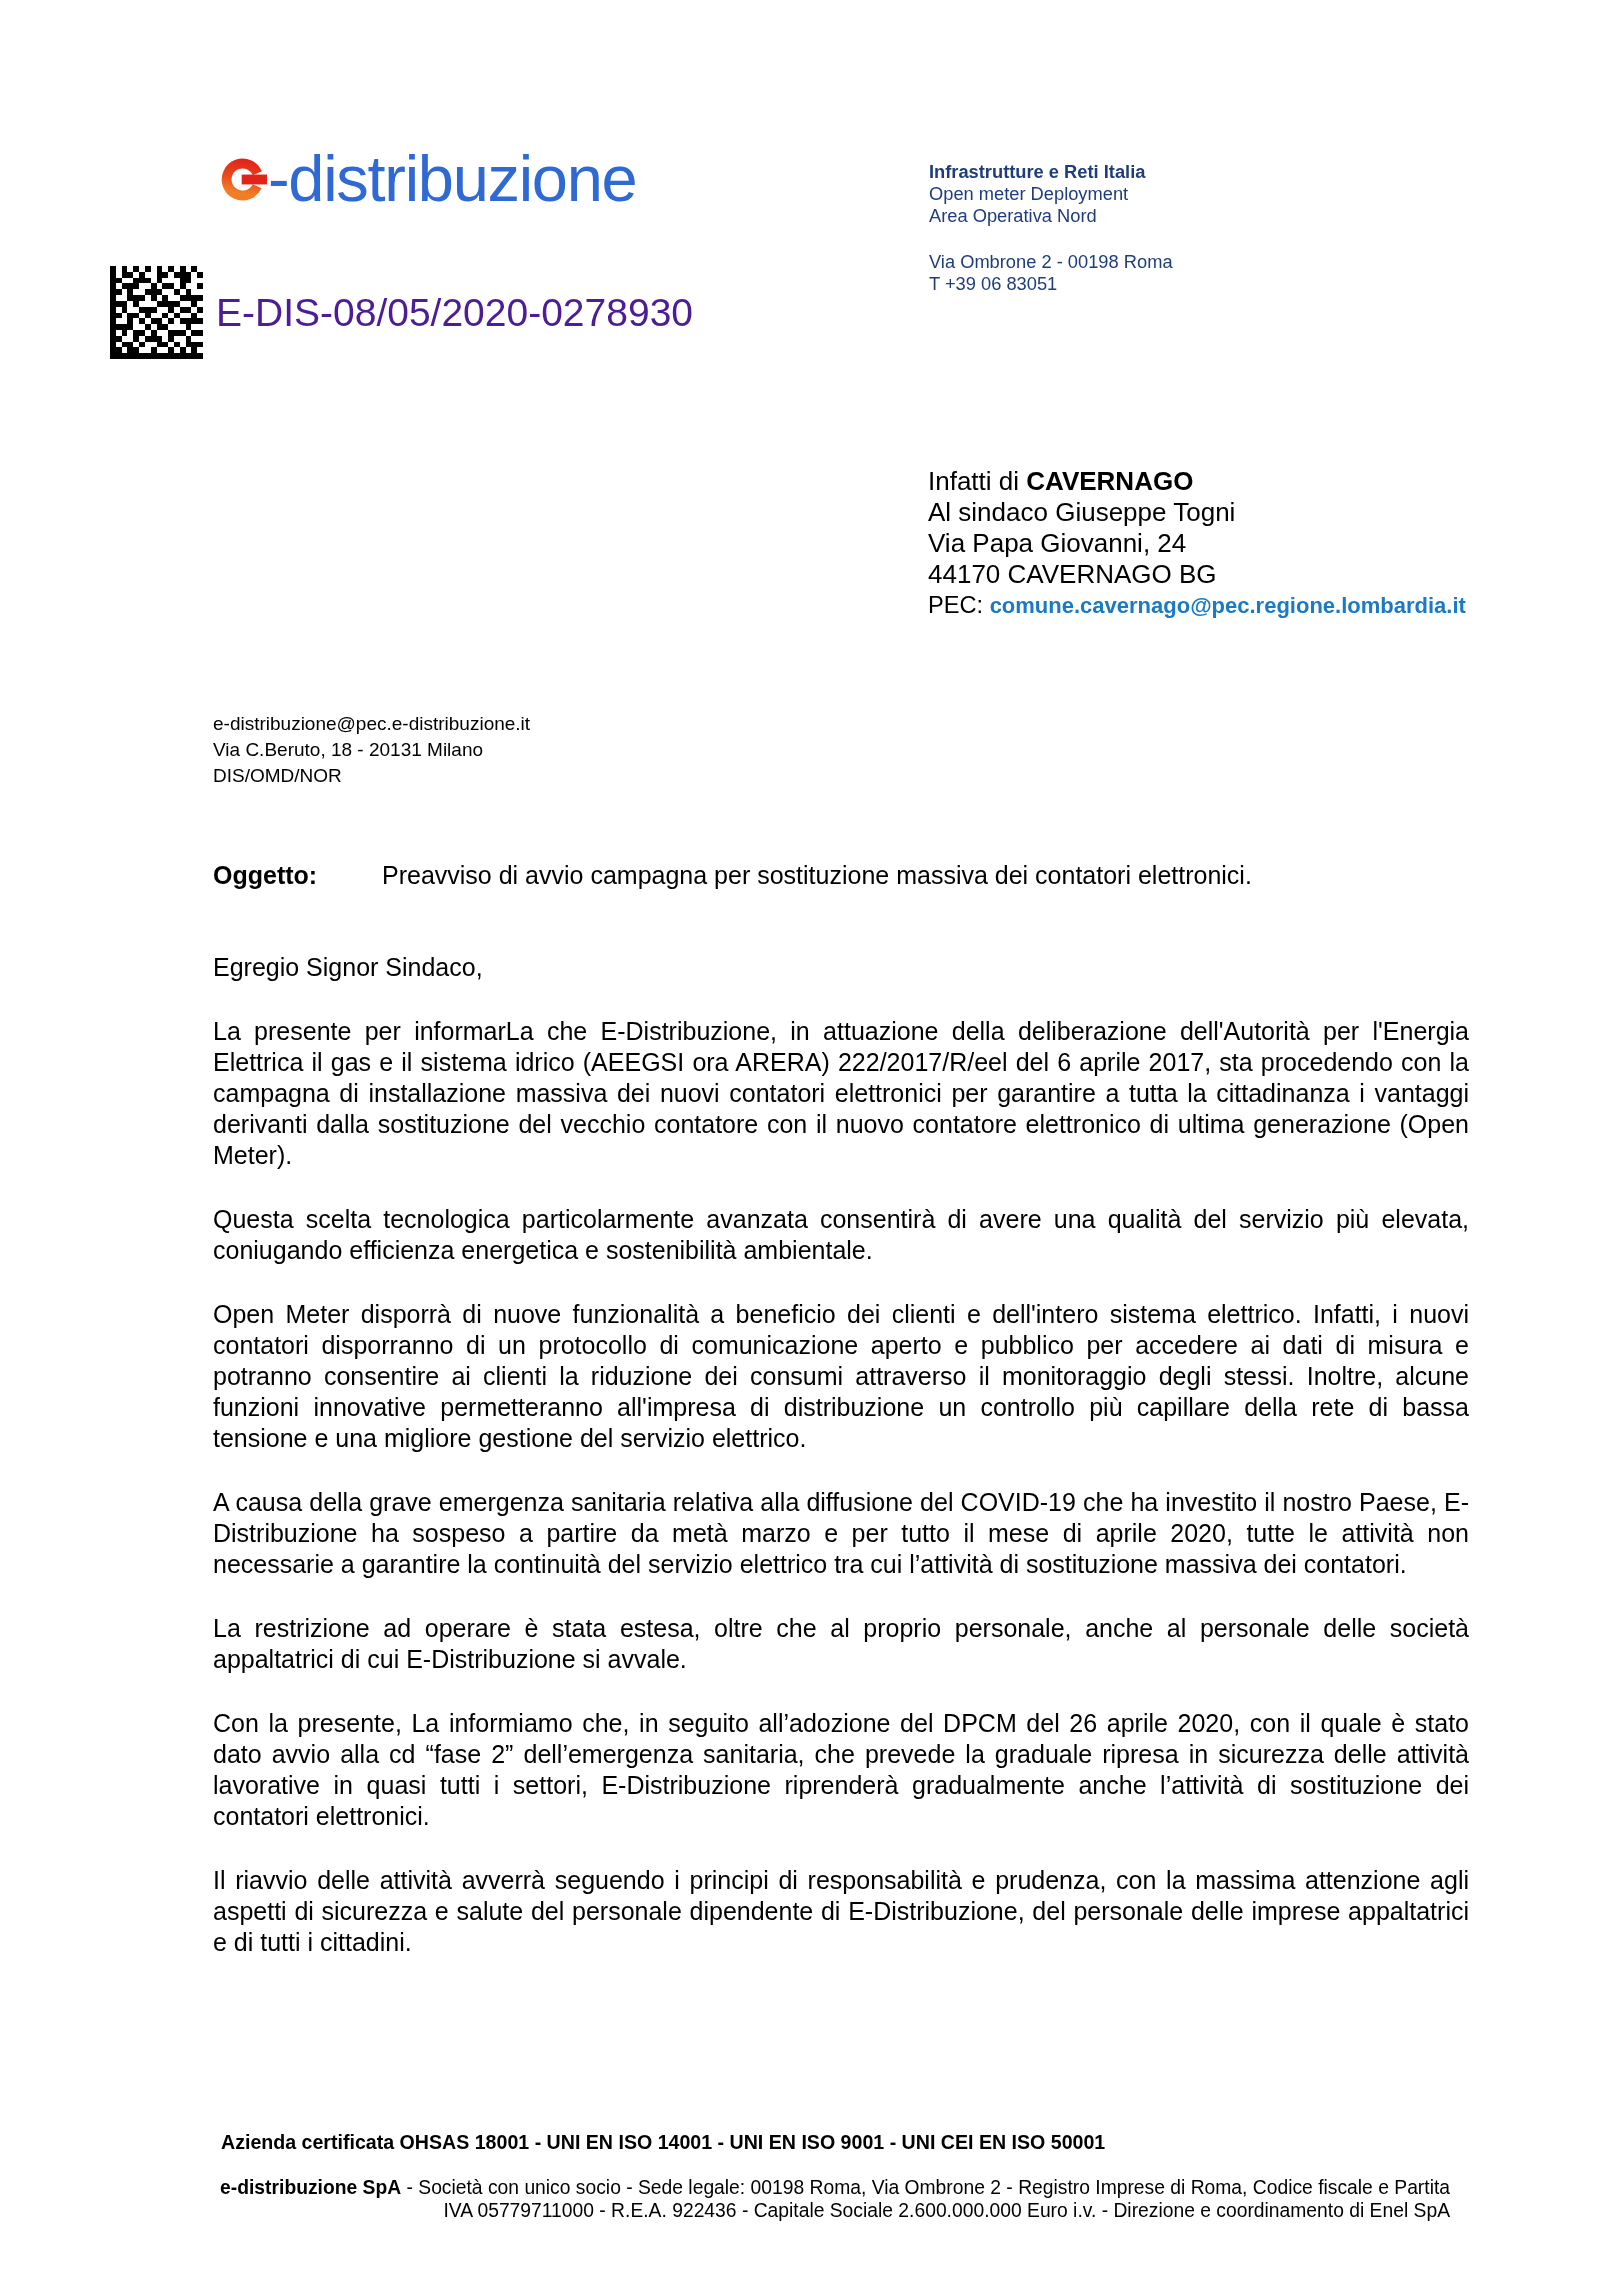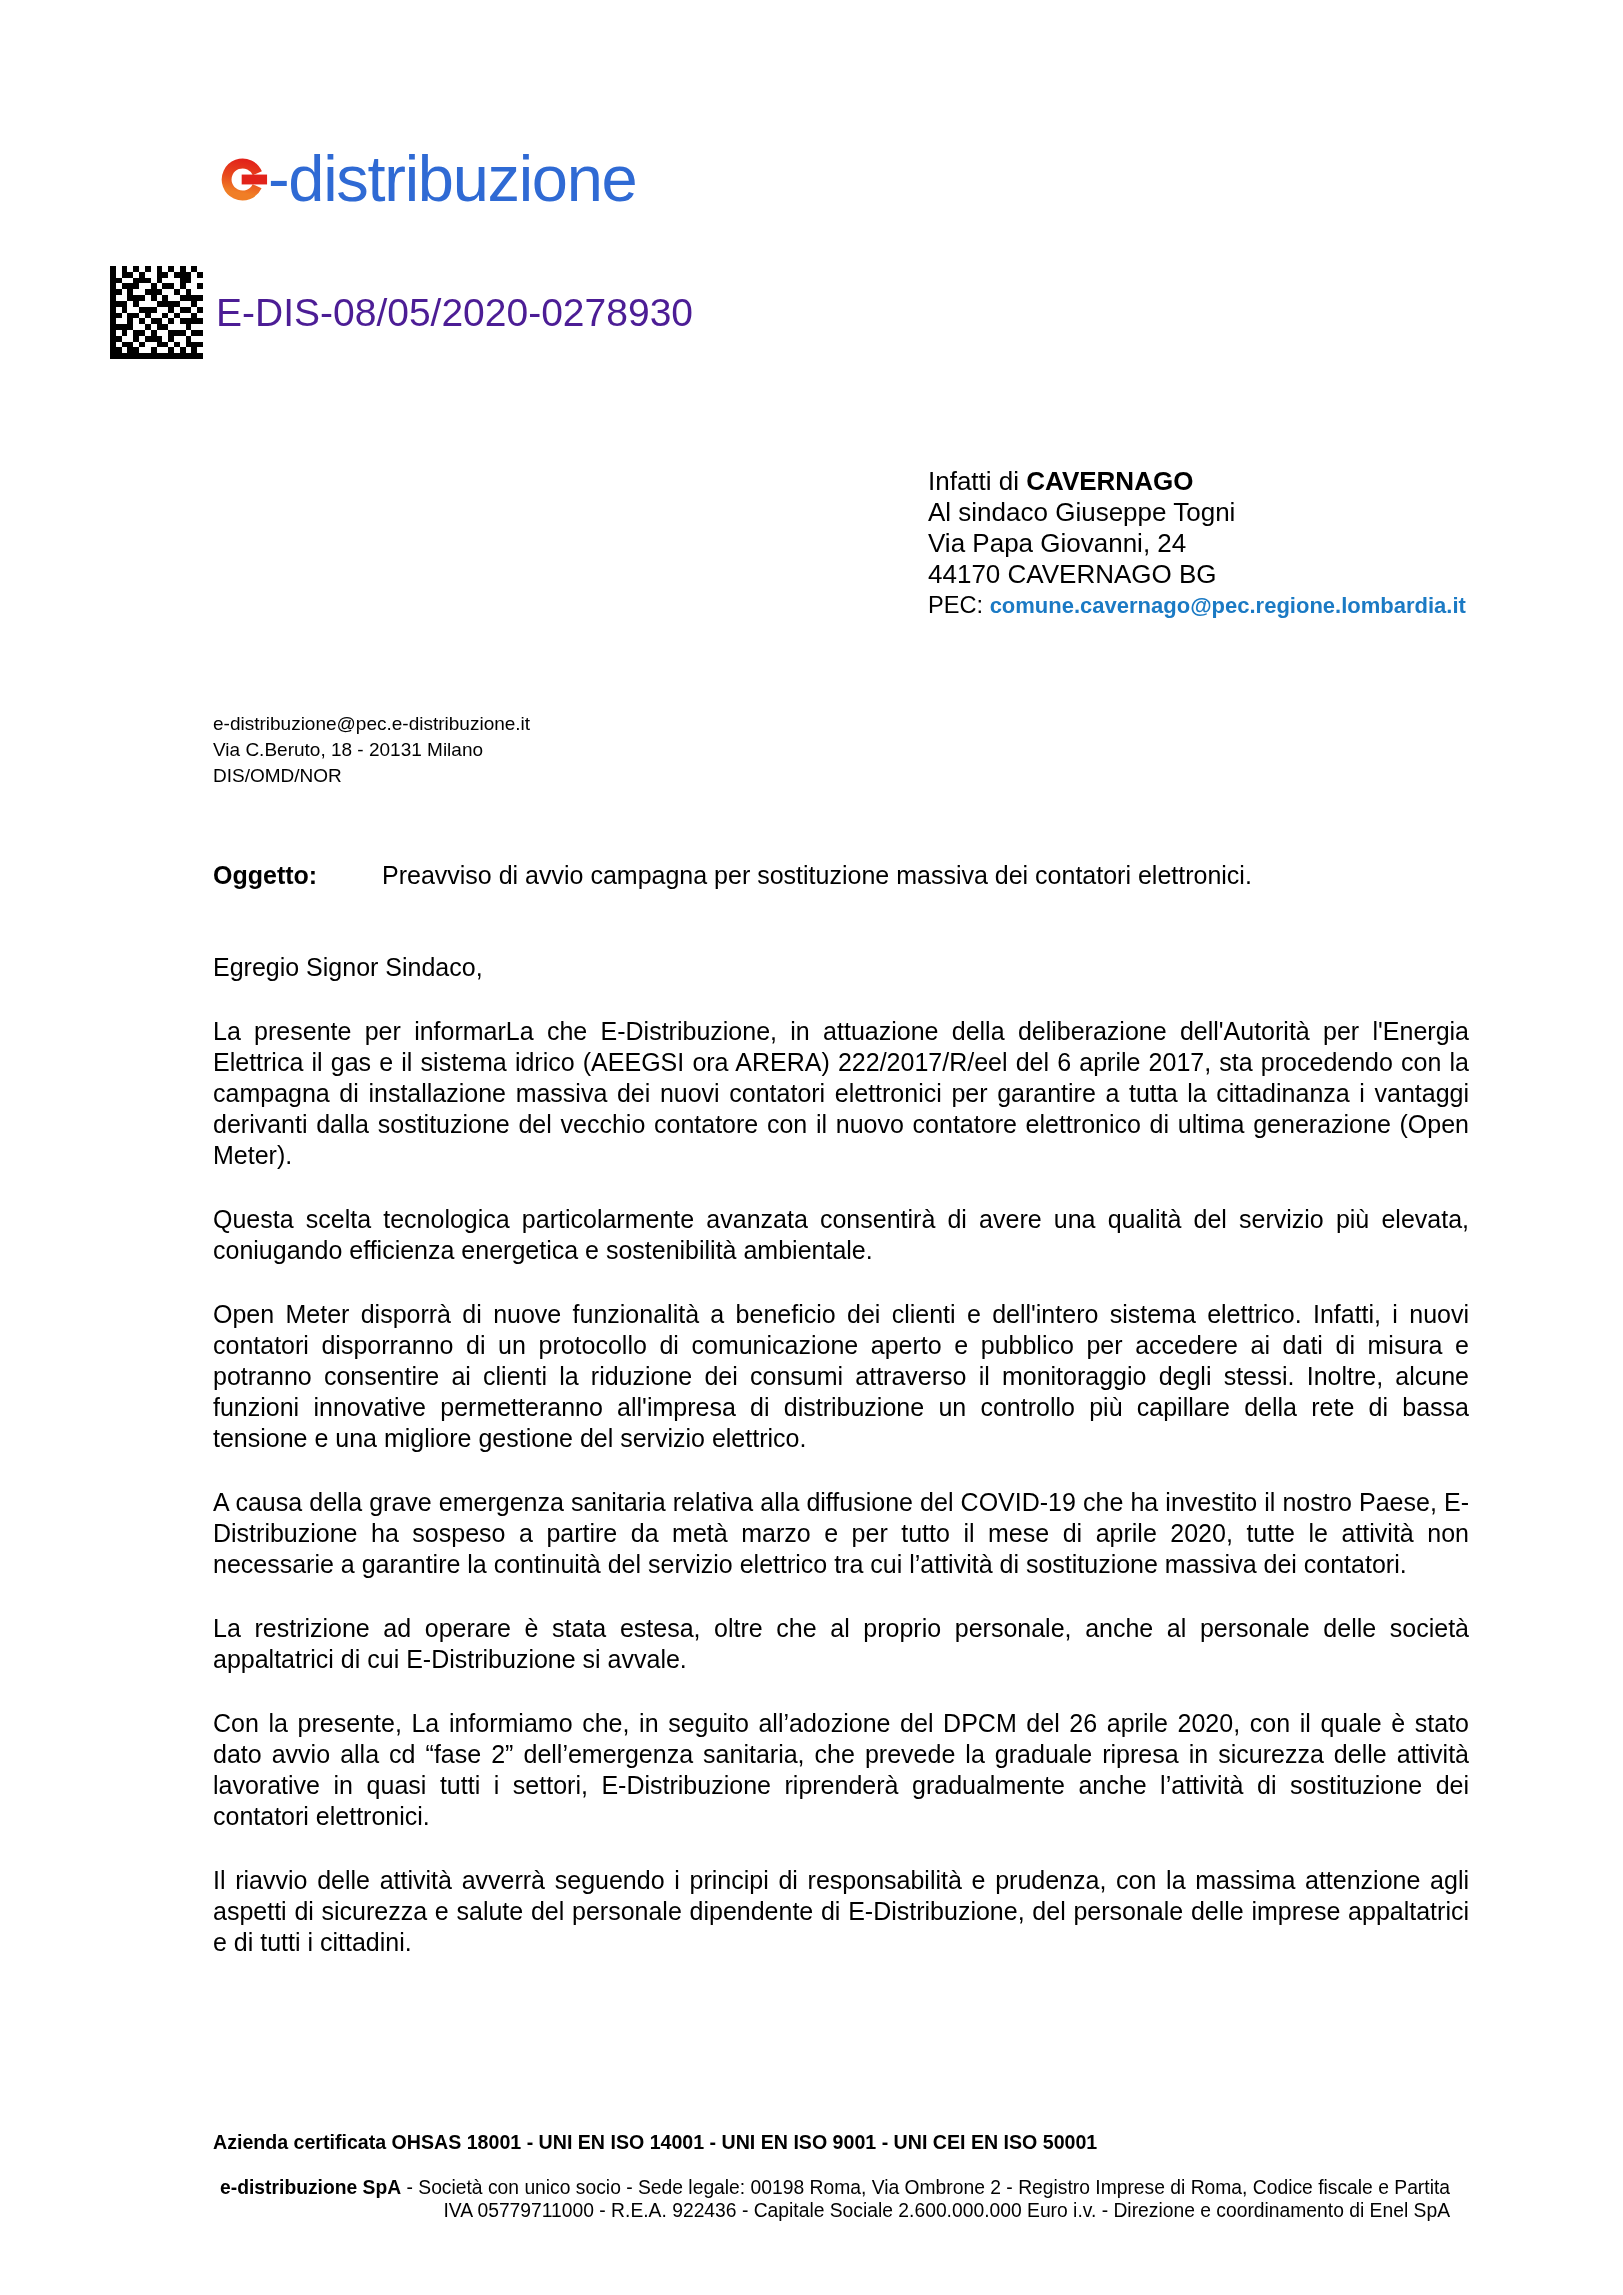--- a/index.html
+++ b/index.html
@@ -46,21 +46,21 @@
   .subject-label { font-weight:bold; min-width:169px; }
   
   .letter-body {
     position:absolute; left:213px; top:952px; width:1256px;
     font-size:25px; line-height:31px; text-align:justify;
   }
   .letter-body p { margin:0 0 33px 0; }
   .salutation { text-align:left; }
   
   .footer-cert {
-    position:absolute; left:213px; top:2131px;
+    position:absolute; left:221px; top:2131px;
     font-size:19.6px; font-weight:bold; white-space:nowrap;
   }
   .footer-company {
     position:absolute; left:213px; top:2176px; width:1237px;
     font-size:19.3px; line-height:23px; text-align:right;
   }
   .footer-company .bold { font-weight:bold; }
 </style>
 </head>
 <body>
@@ -75,20 +75,28 @@
           <stop offset="0.55" stop-color="#e84a1d"></stop>
           <stop offset="1" stop-color="#f07e26"></stop>
         </linearGradient>
       </defs>
       <circle cx="46" cy="50" r="34" fill="none" stroke="url(#eg)" stroke-width="21" stroke-dasharray="184 30" transform="rotate(25 46 50)"></circle>
       <rect x="44" y="39.5" width="54" height="21" fill="#e2231a"></rect>
     </svg>
     <span class="logo-text">-distribuzione</span>
   </div>
 
+  <div class="header-info">
+    <div class="hdr-division">Infrastrutture e Reti Italia</div>
+    <div>Open meter Deployment</div>
+    <div>Area Operativa Nord</div>
+    <div class="hdr-spacer"></div>
+    <div>Via Ombrone 2 - 00198 Roma</div>
+    <div>T +39 06 83051</div>
+  </div>
 
   <svg class="datamatrix" viewBox="0 0 142 142" shape-rendering="crispEdges" fill="#000">
     <g>
         <rect x="0.00" y="0.00" width="8.88" height="8.88"></rect>
         <rect x="17.75" y="0.00" width="8.88" height="8.88"></rect>
         <rect x="35.50" y="0.00" width="8.88" height="8.88"></rect>
         <rect x="53.25" y="0.00" width="8.88" height="8.88"></rect>
         <rect x="71.00" y="0.00" width="8.88" height="8.88"></rect>
         <rect x="88.75" y="0.00" width="8.88" height="8.88"></rect>
         <rect x="106.50" y="0.00" width="8.88" height="8.88"></rect>

